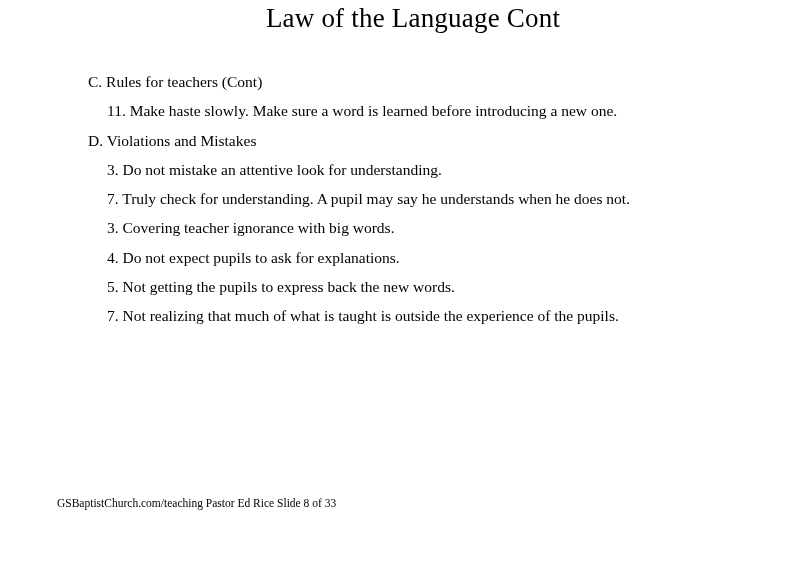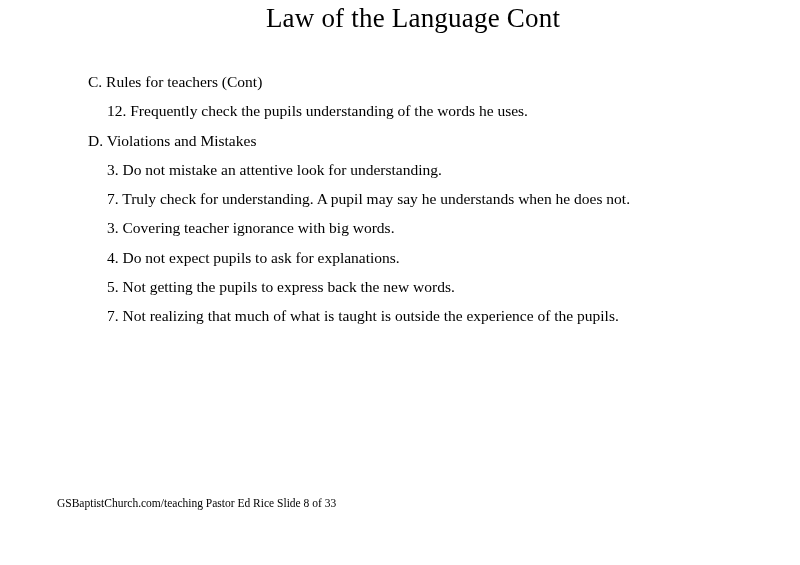--- a/index.html
+++ b/index.html
@@ -61,22 +61,22 @@
 <body>
 
 <div class="slide">
 
   <h1 class="title">Law of the Language Cont</h1>
 
   <div class="content">
 
     <div class="line heading">C. Rules for teachers (Cont)</div>
 
+    <div class="line item">11. Make haste slowly. Make sure a word is learned before introducing a new one.</div>
 
-    <div class="line item">12. Frequently check the pupils understanding of the words he uses.</div>
 
     <div class="line heading">D. Violations and Mistakes</div>
 
     <div class="line item">3. Do not mistake an attentive look for understanding.</div>
 
     <div class="line item">7. Truly check for understanding. A pupil may say he understands when he does not.</div>
 
     <div class="line item">3. Covering teacher ignorance with big words.</div>
 
     <div class="line item">4. Do not expect pupils to ask for explanations.</div>

